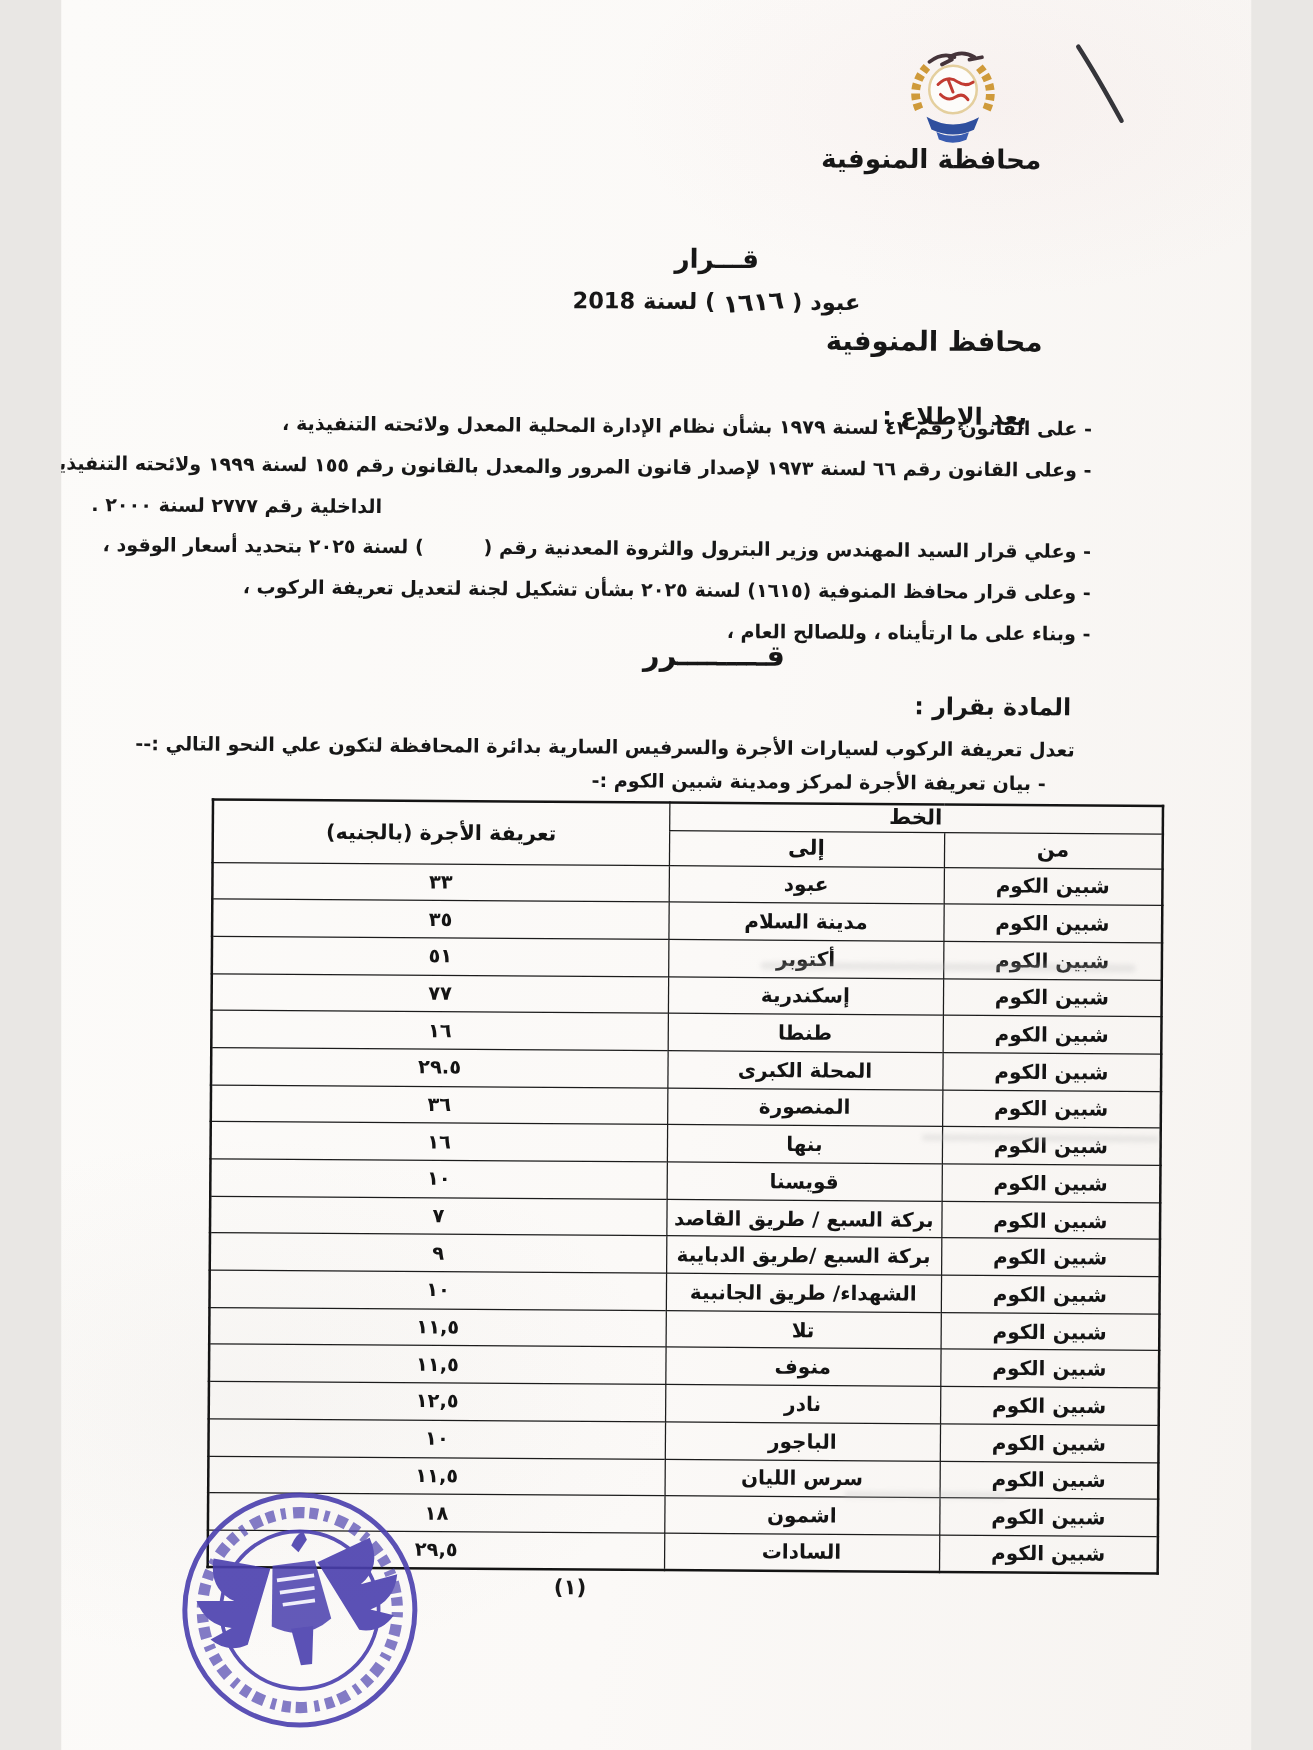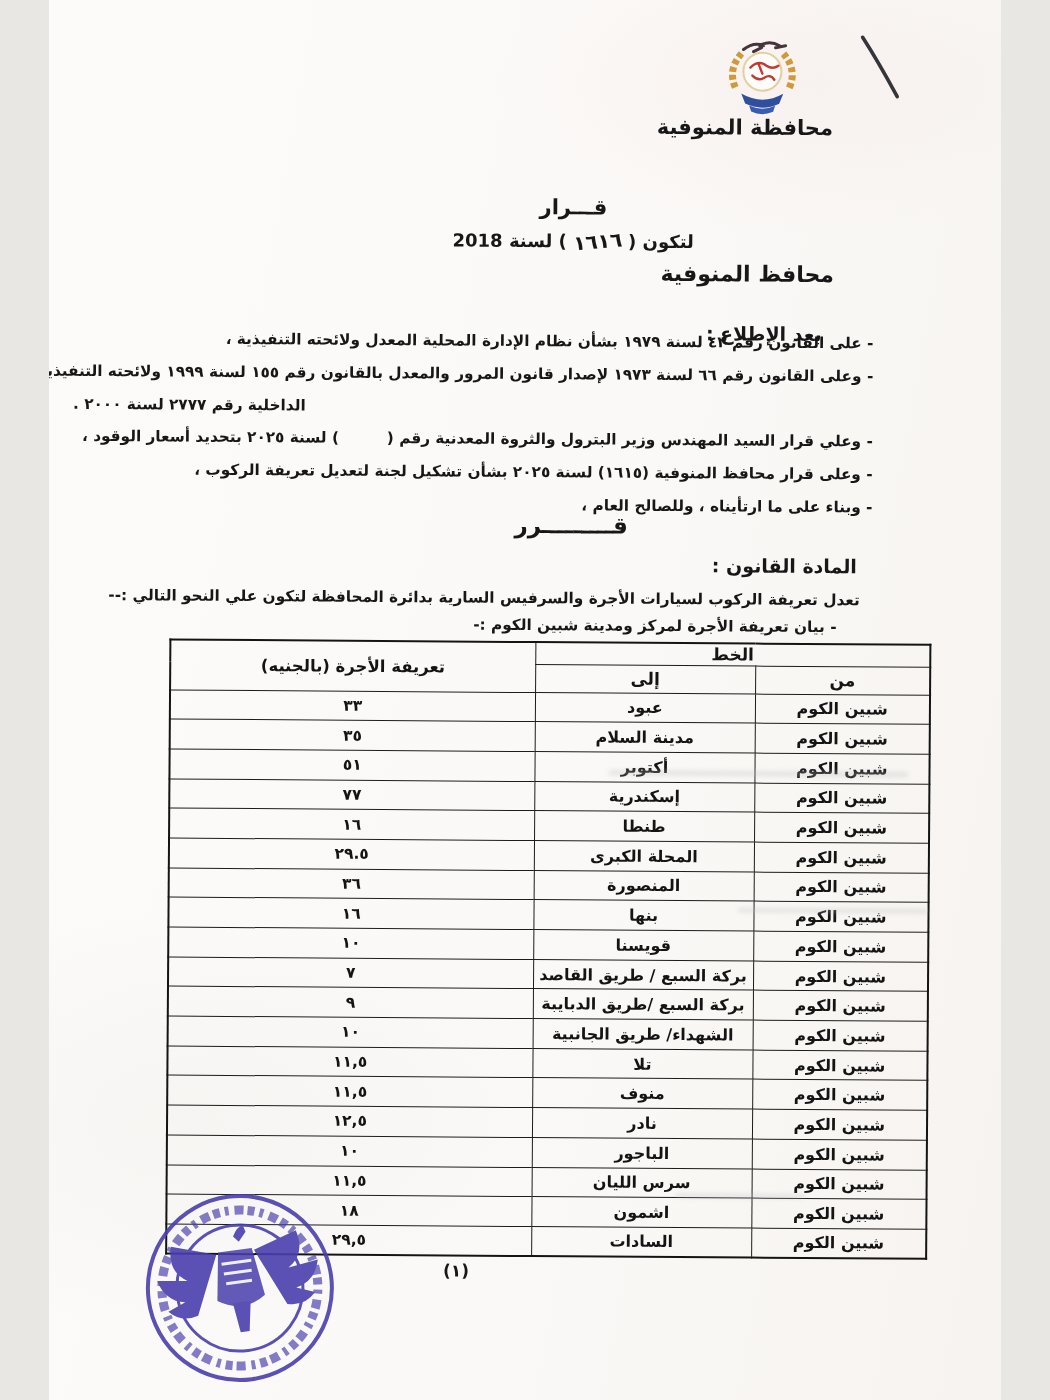--- a/index.html
+++ b/index.html
@@ -84,37 +84,37 @@
     </div>
     <div class="abs gov-caption">محافظة المنوفية</div>
 
     <div class="pen-box">
       <svg width="52" height="72" viewBox="0 0 52 72">
         <path d="M7 5 Q22 28 42 64" fill="none" stroke="#35353a" stroke-width="3.6" stroke-linecap="round"></path>
       </svg>
     </div>
 
     <div class="center-block decree-title">قـــرار</div>
-    <div class="center-block decree-number"><span>لتكون  ( </span><span class="hand-number">١٦١٦</span><span> )  لسنة 2018</span></div>
+    <div class="center-block decree-number"><span>عبود  ( </span><span class="hand-number">١٦١٦</span><span> )  لسنة 2018</span></div>
 
     <div class="abs authority">محافظ المنوفية</div>
     <div class="abs after-review">بعد الإطلاع :</div>
 
     <div class="preamble">
       <div class="p-line">- على القانون رقم ٤٣ لسنة ١٩٧٩ بشأن نظام الإدارة المحلية المعدل ولائحته التنفيذية ،</div>
       <div class="p-line">- وعلى القانون رقم ٦٦ لسنة ١٩٧٣ لإصدار قانون المرور والمعدل بالقانون رقم ١٥٥ لسنة ١٩٩٩ ولائحته التنفيذية والصادر بقرار وزارة</div>
       <div class="p-line align-left">الداخلية رقم ٢٧٧٧ لسنة ٢٠٠٠ .</div>
       <div class="p-line">- وعلي قرار السيد المهندس وزير البترول والثروة المعدنية رقم (         ) لسنة ٢٠٢٥ بتحديد أسعار الوقود ،</div>
       <div class="p-line">- وعلى قرار محافظ المنوفية (١٦١٥) لسنة ٢٠٢٥ بشأن تشكيل لجنة لتعديل تعريفة الركوب ،</div>
       <div class="p-line">- وبناء على ما ارتأيناه ، وللصالح العام ،</div>
     </div>
 
     <div class="center-block decision-word">قـــــــــرر</div>
 
-    <div class="abs article-title">المادة القانون :</div>
+    <div class="abs article-title">المادة بقرار :</div>
     <div class="abs article-body">تعدل تعريفة الركوب لسيارات الأجرة والسرفيس السارية بدائرة المحافظة لتكون علي النحو التالي :--</div>
     <div class="abs article-note">- بيان تعريفة الأجرة لمركز ومدينة شبين الكوم :-</div>
 
     <table class="fare-table">
       <colgroup>
         <col style="width:175px">
         <col style="width:220px">
         <col style="width:365px">
       </colgroup>
       <thead>

